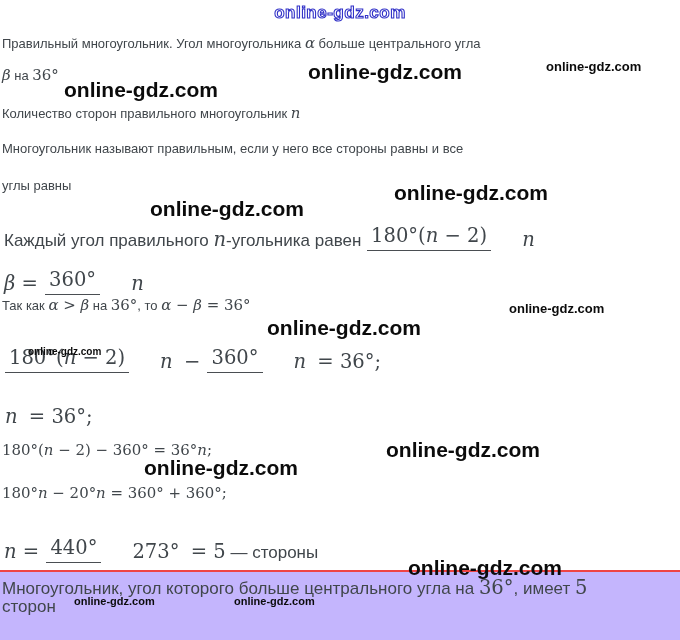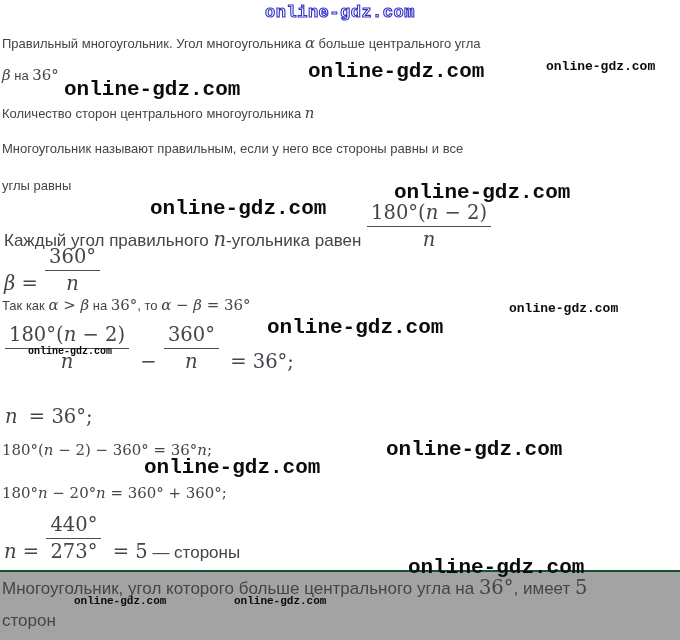--- a/index.html
+++ b/index.html
@@ -17,61 +17,61 @@
   
   .mvar{font-family:"DejaVu Serif",serif;font-style:italic;font-size:1.15em;line-height:1;}
   .mup{font-family:"DejaVu Serif",serif;font-size:1.15em;line-height:1;}
   
   .frow{
     position:absolute;left:4px;display:flex;align-items:flex-end;
     font-size:17px;white-space:nowrap;
   }
   .frow span{white-space:pre;}
   .frac{
-    display:inline-flex;flex-direction:column;align-items:center;
-    vertical-align:middle;margin:0 5px 0 1px;
+    display:inline-flex;align-items:center;
+    vertical-align:middle;margin:0 5px 0 1px;gap:31px;
   }
   .frac .num{
     padding:0 4px 3px;border-bottom:1.6px solid #4a4e52;line-height:1.1;
   }
   .frac .den{padding-top:3px;line-height:1.1;}
   
   .wm{
     position:absolute;color:#0b0b0b;font-weight:700;white-space:nowrap;
-    z-index:5;font-family:Liberation Mono, monospace;
+    z-index:5;font-family:Liberation Sans, sans-serif;
   }
   .wm-top{
     left:0;top:3px;width:100%;text-align:center;
     font-size:17px;letter-spacing:.5px;
     color:#ffffff;-webkit-text-stroke:1.1px #3232c8;
   }
   .wm-lg{font-size:21px;}
   .wm-md{font-size:13px;font-weight:600;}
   .wm-sm{font-size:11px;}
   .wm-xs{font-size:10px;}
   
   .answer{
     position:absolute;left:0;right:0;top:570px;bottom:0;
-    background:#a3a3a3;border-top:2px solid #14532d;
+    background:#c4b5fd;border-top:2px solid #ef4444;
   }
   .answer .aline{
     position:absolute;left:2px;font-size:17px;line-height:21px;white-space:nowrap;
   }
   .answer .aline span{white-space:pre;}
 </style>
 </head>
 <body>
 
 <div>
 
   <div class="wm wm-top">online-gdz.com</div>
 
   <div class="line" style="top:34px"><span>Правильный многоугольник. Угол многоугольника </span><span class="mvar">α</span><span> больше центрального угла</span></div>
   <div class="line" style="top:66px"><span class="mvar">β</span><span> на </span><span class="mup">36°</span></div>
-  <div class="line" style="top:104px"><span>Количество сторон центрального многоугольника </span><span class="mvar">n</span></div>
+  <div class="line" style="top:104px"><span>Количество сторон правильного многоугольник </span><span class="mvar">n</span></div>
   <div class="line" style="top:139px"><span>Многоугольник называют правильным, если у него все стороны равны и все</span></div>
   <div class="line" style="top:176px"><span>углы равны</span></div>
 
   <div class="frow" style="top:201px;height:50px">
     <span><span>Каждый угол правильного </span><span class="mvar">n</span><span>-угольника равен </span></span>
     <span class="frac">
       <span class="num"><span class="mup">180°(</span><span class="mvar">n</span><span class="mup"> − 2)</span></span>
       <span class="den"><span class="mvar">n</span></span>
     </span>
   </div>
@@ -113,21 +113,21 @@
     <span><span class="mvar">n</span><span class="mup"> = </span></span>
     <span class="frac">
       <span class="num"><span class="mup">440°</span></span>
       <span class="den"><span class="mup">273°</span></span>
     </span>
     <span><span class="mup"> = 5</span><span> — стороны</span></span>
   </div>
 
   <div class="answer">
     <div class="aline" style="top:6px"><span>Многоугольник, угол которого больше центрального угла на </span><span class="mup">36°</span><span>, имеет </span><span class="mup">5</span></div>
-    <div class="aline" style="top:38px"><span>сторон</span></div>
+    <div class="aline" style="top:24px"><span>сторон</span></div>
   </div>
 
   <div class="wm wm-lg" style="left:308px;top:60px">online-gdz.com</div>
   <div class="wm wm-md" style="left:546px;top:59px">online-gdz.com</div>
   <div class="wm wm-lg" style="left:64px;top:78px">online-gdz.com</div>
   <div class="wm wm-lg" style="left:394px;top:181px">online-gdz.com</div>
   <div class="wm wm-lg" style="left:150px;top:197px">online-gdz.com</div>
   <div class="wm wm-md" style="left:509px;top:301px">online-gdz.com</div>
   <div class="wm wm-lg" style="left:267px;top:316px">online-gdz.com</div>
   <div class="wm wm-xs" style="left:28px;top:346px">online-gdz.com</div>

